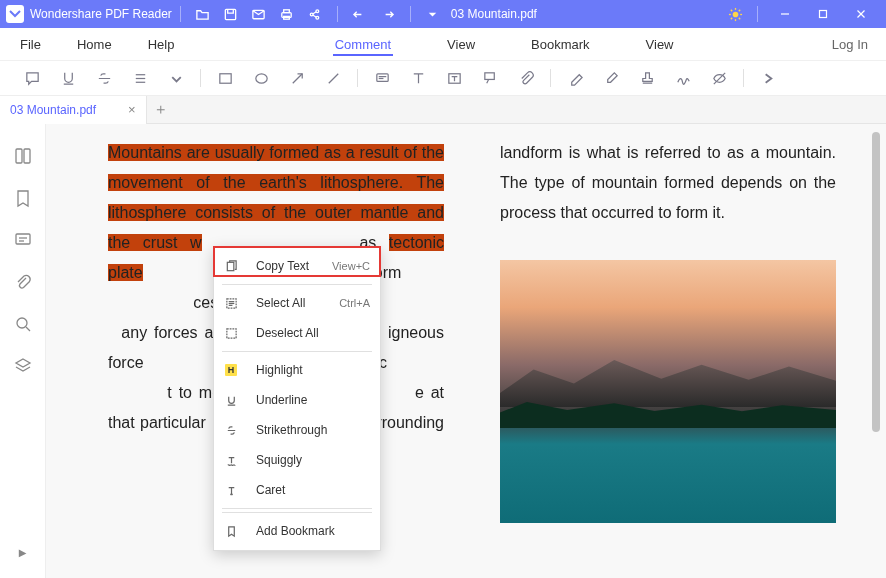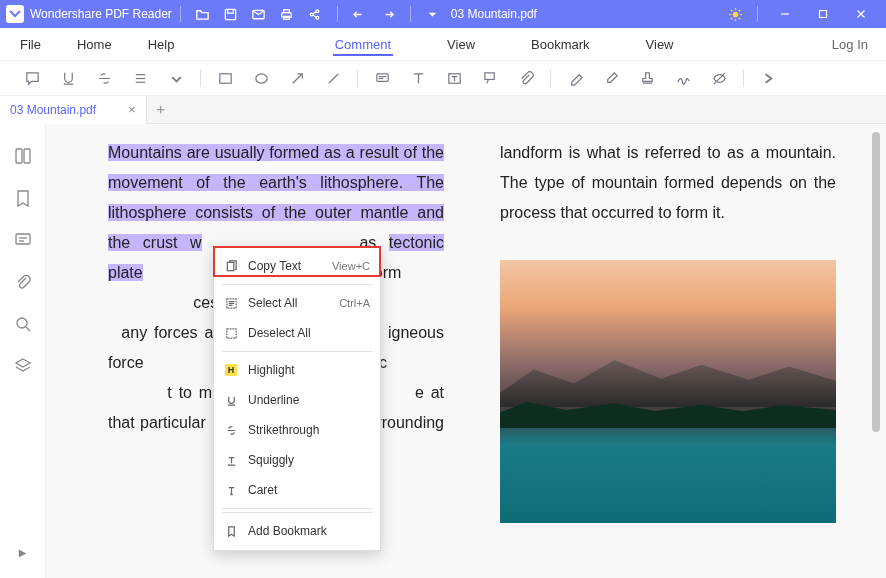--- a/index.html
+++ b/index.html
@@ -42,31 +42,31 @@
 .leftbar { width: 46px; border-right: 1px solid #eee; display: flex; flex-direction: column; align-items: center; padding-top: 22px; gap: 22px; }
 .leftbar .side-ic { width: 20px; height: 20px; cursor: pointer; }
 .leftbar .side-ic svg { width: 20px; height: 20px; stroke: #888; fill: none; stroke-width: 1.3; }
 .leftbar .expand-arrow { margin-top: auto; margin-bottom: 20px; cursor: pointer; color: #888; font-size: 10px; }
 
 .content { flex: 1; background: #f8f8f8; padding: 14px 50px 14px 62px; display: flex; gap: 56px; position: relative; overflow: hidden; }
 .scrollbar-track { position: absolute; right: 6px; top: 8px; width: 8px; height: calc(100% - 16px); background: transparent; }
 .scrollbar-thumb { position: absolute; right: 0; top: 0; width: 8px; height: 300px; background: #c3c3c3; border-radius: 4px; }
 
 .column { flex: 1; font-size: 16px; line-height: 30px; color: #222; text-align: justify; }
-.highlighted { background: #c4b5fd; }
+.highlighted { background: #c2410c; }
 .col2img { width: 100%; height: 263px; margin-top: 32px; border-radius: 0; background: linear-gradient(to bottom, #f4c6a3 0%, #eaa679 18%, #8a6a68 40%, #3c3c3c 58%, #1a7b86 70%, #0f6c77 100%); position: relative; overflow: hidden; }
 .col2img::before { content:""; position:absolute; top:38%; left:0; right:0; height:18%; background: linear-gradient(to bottom, #6b5a58, #2a2a2a); clip-path: polygon(0 70%, 10% 20%, 22% 50%, 34% 0, 48% 40%, 60% 10%, 74% 42%, 86% 14%, 100% 44%, 100% 100%, 0 100%); }
 .col2img::after { content:""; position:absolute; top:54%; left:0; right:0; height:10%; background:#0c2d1f; clip-path: polygon(0 40%, 8% 0, 20% 30%, 34% 5%, 46% 34%, 60% 10%, 72% 35%, 84% 12%, 100% 30%, 100% 100%, 0 100%); }
 
 
 .ctxmenu { position: absolute; left: 213px; top: 246px; width: 168px; background: #fff; border: 1px solid #ddd; box-shadow: 0 4px 14px rgba(0,0,0,0.18); font-size: 12px; color: #333; padding: 4px 0; z-index: 100; }
 .ctxmenu .row { display: flex; align-items: center; height: 30px; padding: 0 10px; cursor: pointer; gap: 10px; }
 .ctxmenu .row .ic { width: 14px; height: 14px; display: flex; align-items: center; justify-content: center; color: #666; }
 .ctxmenu .row .ic svg { width: 13px; height: 13px; stroke: #666; fill: none; stroke-width: 1.3; }
-.ctxmenu .row .lbl { flex: 1; }
+.ctxmenu .row .lbl { flex: 1; margin-left: 8px; }
 .ctxmenu .row .short { color: #777; font-size: 11px; }
 .ctxmenu .sepln { height: 1px; background: #e0e0e0; margin: 3px 8px; }
 .ctx-highlight-box { position: absolute; left: -1px; top: -1px; width: 168px; height: 31px; border: 2px solid #e53935; pointer-events: none; }
 .hl-ic { background: #ffe04a; width: 12px; height: 12px; display: flex; align-items:center; justify-content:center; font-size:9px; font-weight:bold; color:#333; border-radius:1px; }
 </style>
 </head>
 <body>
 
 <div class="titlebar">
   <div class="logo">

